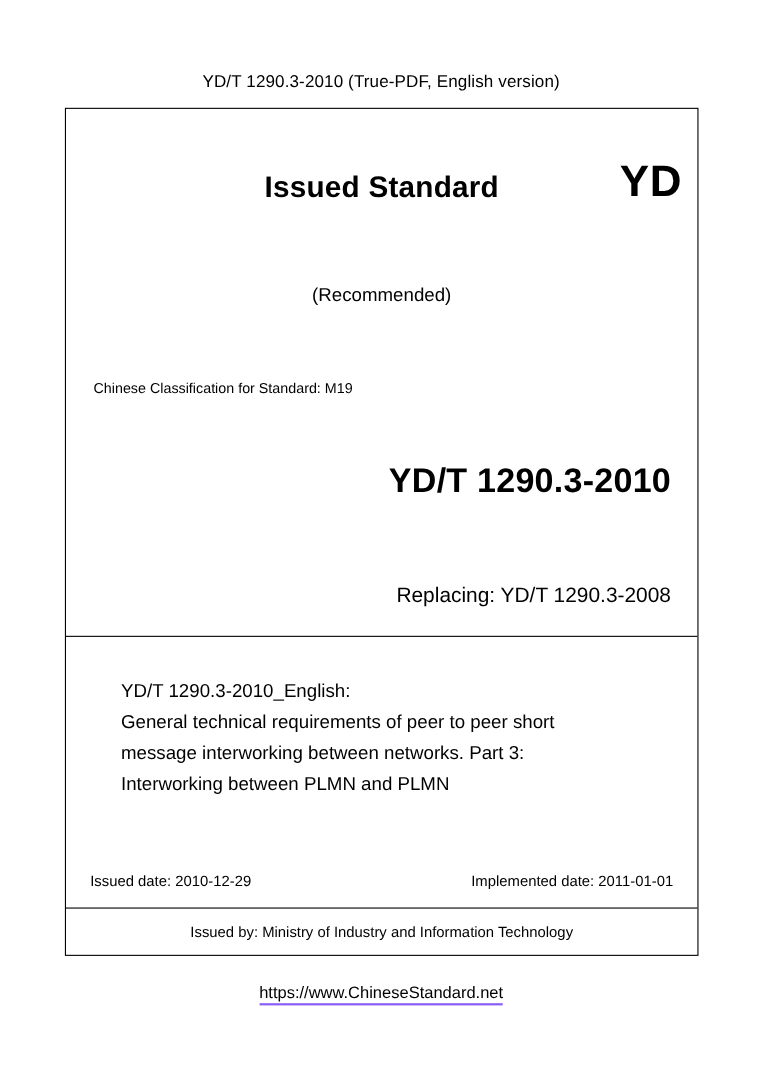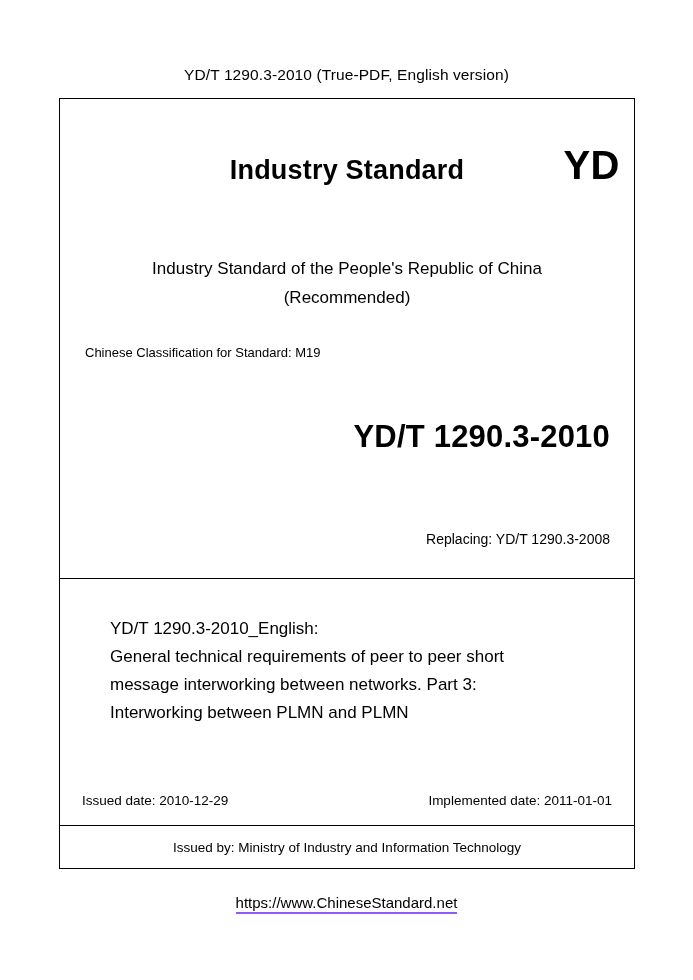--- a/index.html
+++ b/index.html
@@ -99,21 +99,21 @@
     letter-spacing: 0.2px;
   }
   .replacing {
     position: absolute;
     top: 432px;
     left: 0;
     width: 100%;
     text-align: right;
     padding-right: 24px;
     box-sizing: border-box;
-    font-size: 14px;
+    font-size: 19px;
   }
   .section-mid {
     position: relative;
     height: 247px;
     box-sizing: border-box;
     border-bottom: 1.5px solid #000;
   }
   .english-title {
     position: absolute;
     top: 36px;
@@ -161,26 +161,25 @@
 <body>
 
 <div class="page">
 
   <div class="top-caption">YD/T 1290.3-2010 (True-PDF, English version)</div>
 
   <div class="cover-box">
 
     <div class="section-top">
       <div class="title-row">
-        <div class="main-title">Industry Standard</div>
+        <div class="main-title">Issued Standard</div>
         <div class="yd-logo">YD</div>
       </div>
 
       <div class="subtitle">
-        <div>Industry Standard of the People's Republic of China</div>
         <div>(Recommended)</div>
       </div>
 
       <div class="classification">Chinese Classification for Standard: M19</div>
 
       <div class="std-number">YD/T 1290.3-2010</div>
 
       <div class="replacing">Replacing: YD/T 1290.3-2008</div>
     </div>
 

